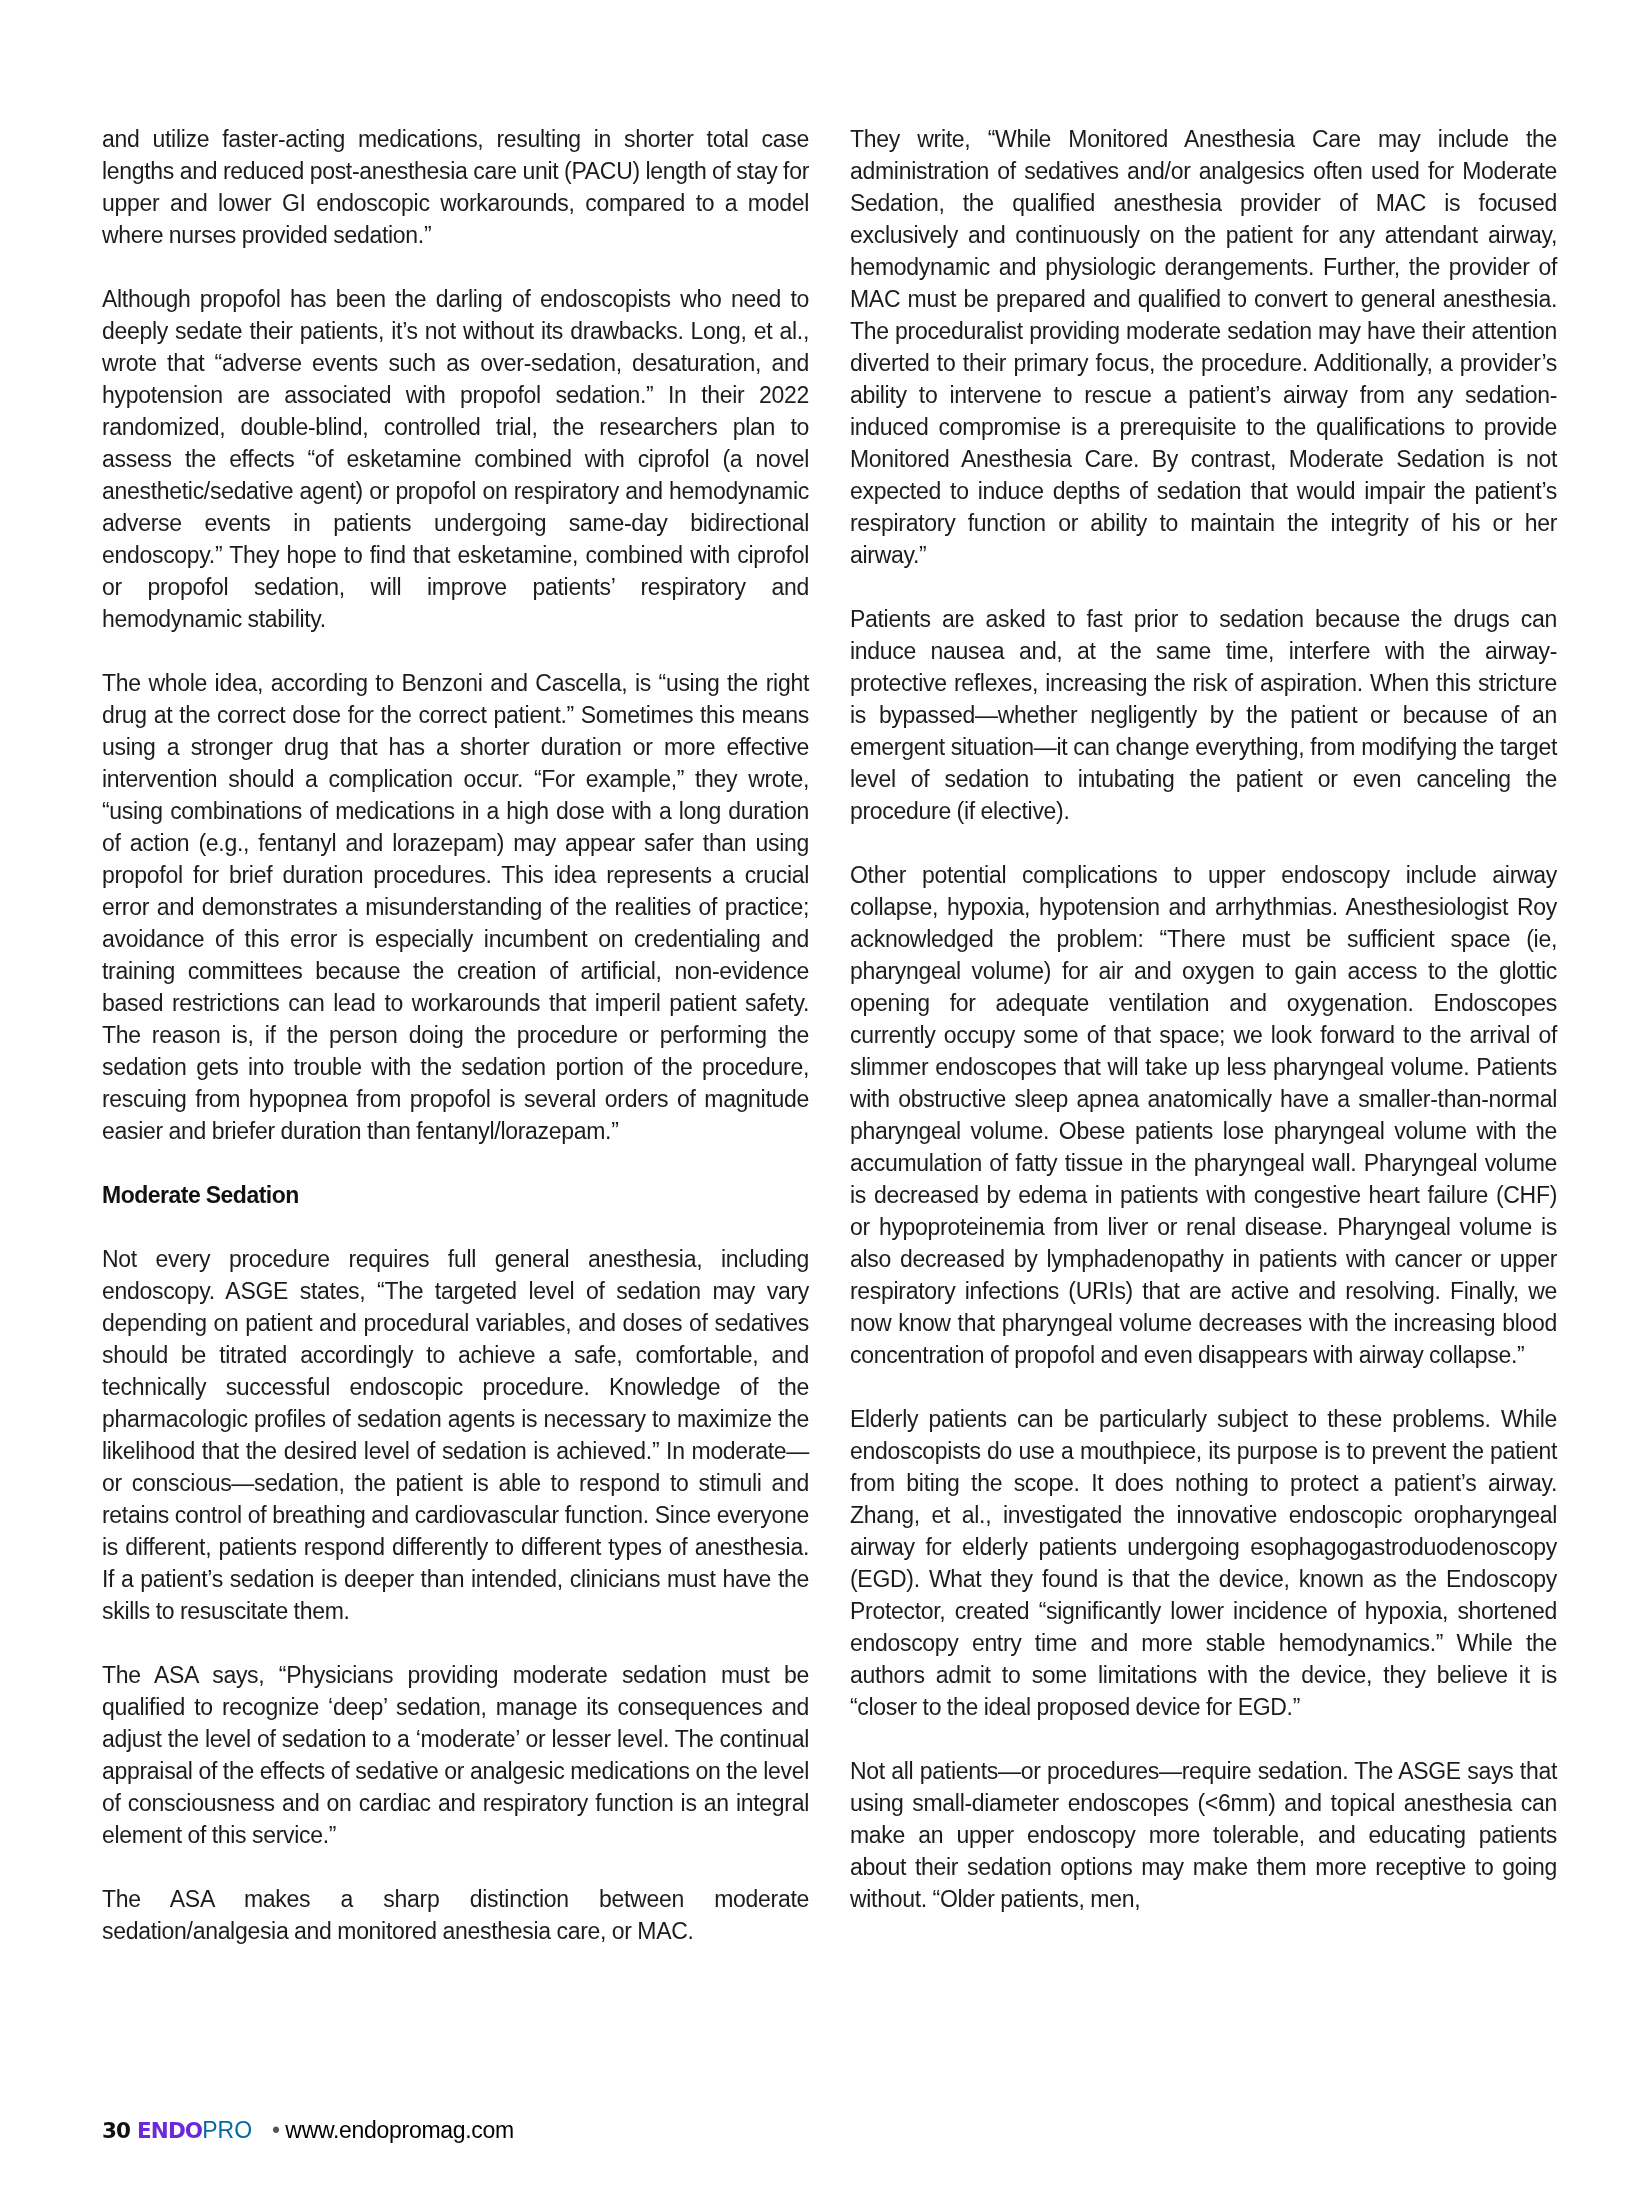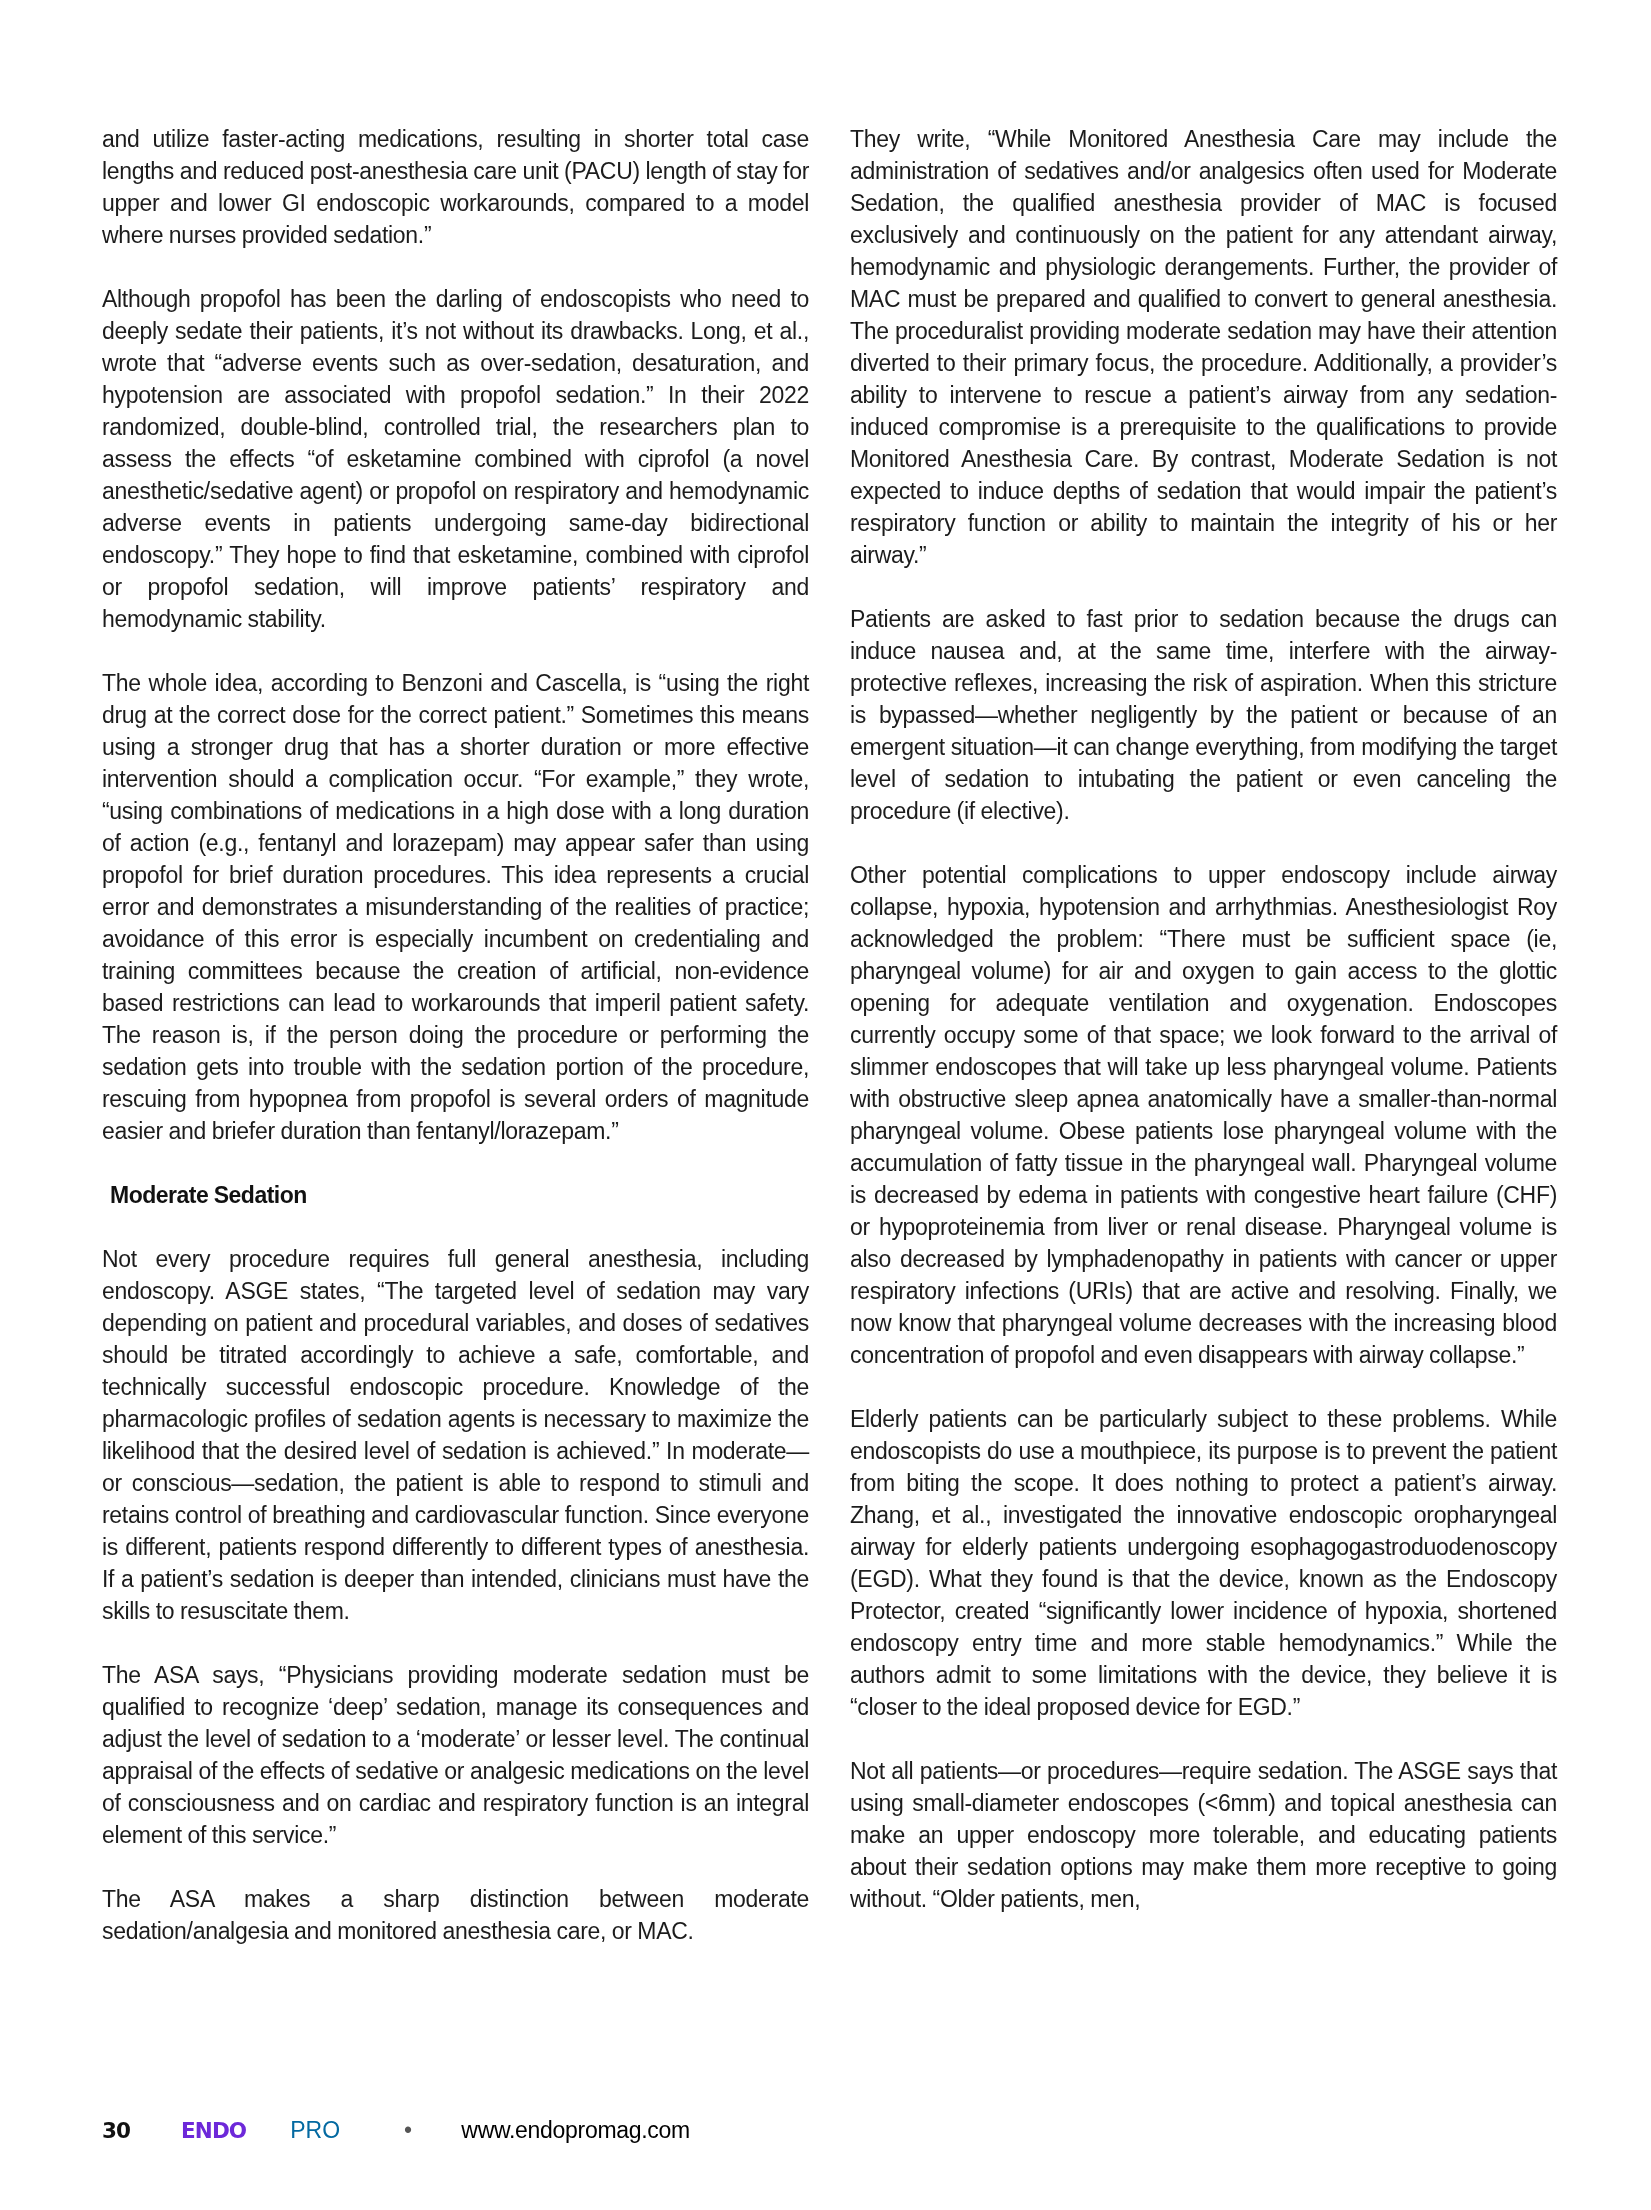--- a/index.html
+++ b/index.html
@@ -9,27 +9,27 @@
     position: absolute; top: 123px;
     font-family: "Liberation Sans", sans-serif;
     font-size: 23px; line-height: 32px; color: #1c1c1c;
     text-align: justify; letter-spacing: -0.3px; word-spacing: -0.4px;
     font-stretch: condensed;
   }
   .col-left { left: 102px; width: 707px; }
   .col-right { left: 850px; width: 707px; }
   .col p { margin: 0 0 32px 0; }
   .col h2 {
-    margin: 0 0 32px 8px; font-size: 23px; line-height: 32px;
+    margin: 0 0 32px 0; font-size: 23px; line-height: 32px;
     font-weight: bold; letter-spacing: -0.5px; color: #111;
   }
   .footer {
     position: absolute; left: 102px; top: 2113px; height: 34px;
     font-family: "Liberation Sans", sans-serif; font-size: 23px; line-height: 34px;
-    white-space: nowrap; display: flex; align-items: baseline; gap: 44px;
+    white-space: nowrap; display: flex; align-items: baseline;
   }
   .pagenum { font-weight: 900; color: #111; letter-spacing: -0.9px; margin-right: 6.9px; font-family: "DejaVu Sans", sans-serif; font-size: 21.5px; }
   .brand-a { font-weight: 900; color: #6d28d9; letter-spacing: -0.9px; font-family: "DejaVu Sans", sans-serif; font-size: 21.5px; }
   .brand-b { color: #0369a1; font-weight: normal; margin-right: 20px; }
   .sep { color: #555; margin-right: 5.2px; }
   .url { color: #000000; letter-spacing: -0.3px; }
 </style>
 </head>
 <body>
 

